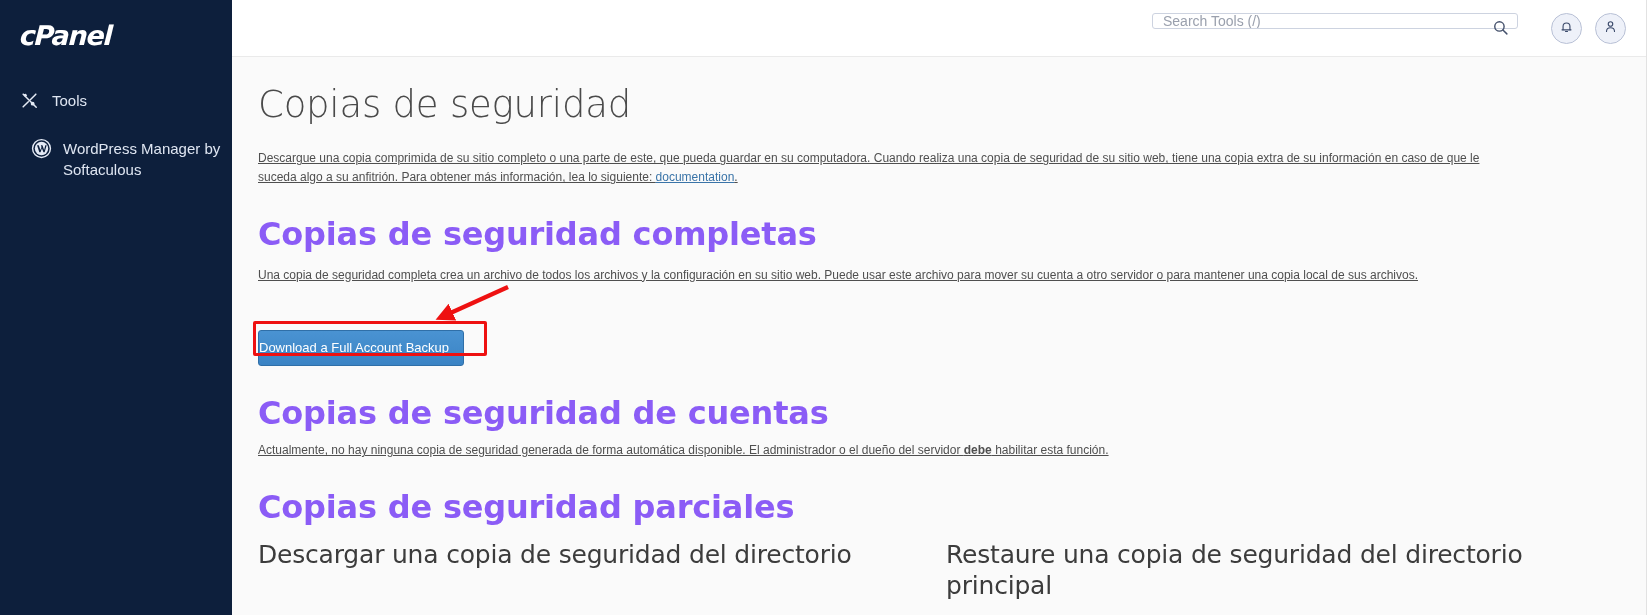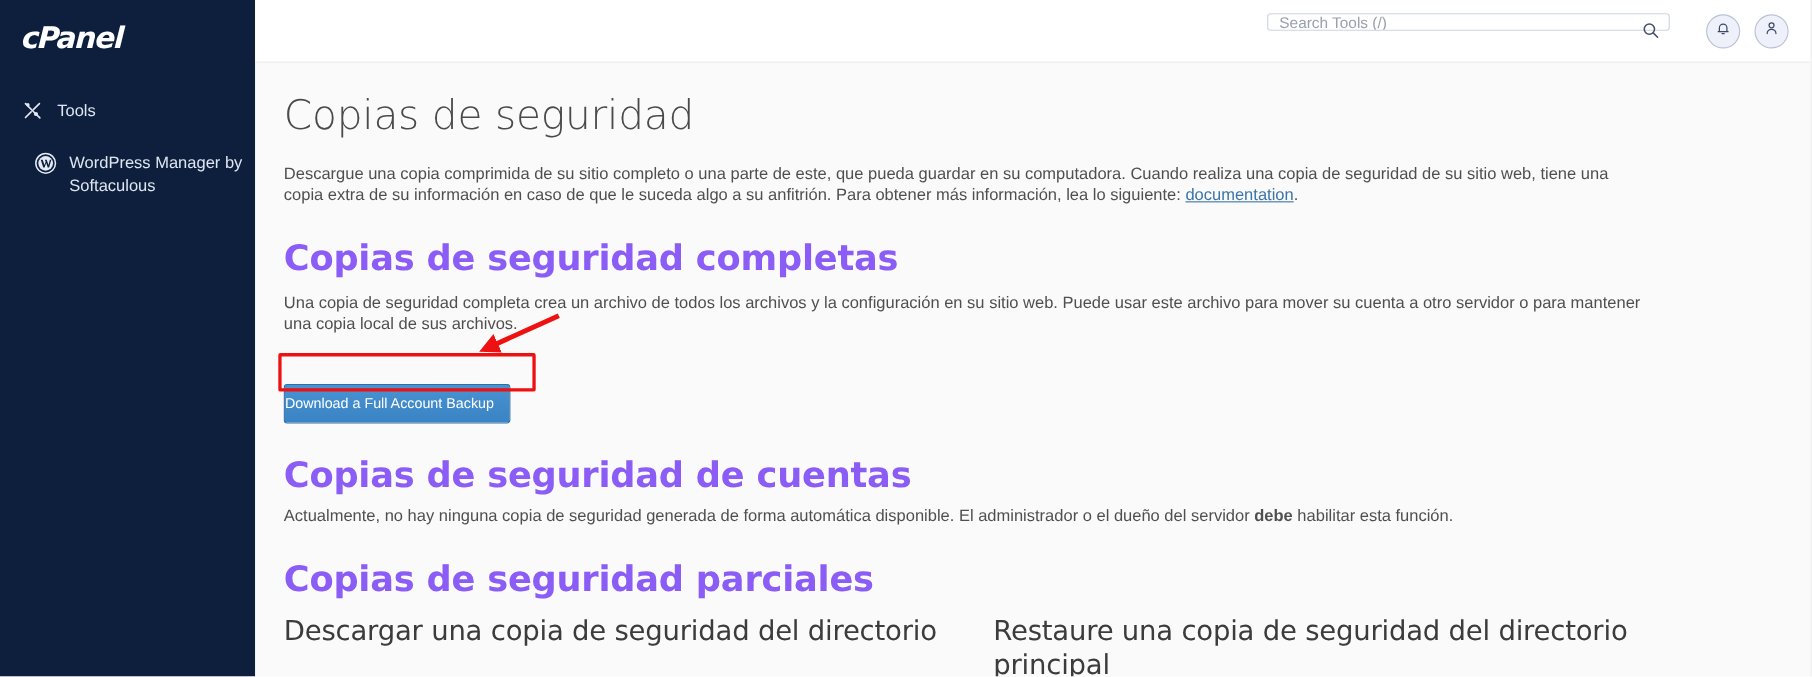--- a/index.html
+++ b/index.html
@@ -135,25 +135,26 @@
   .page-title {
     font-family: "DejaVu Sans", sans-serif;
     font-weight: 300;
     font-size: 37px;
     color: #4a4a4a;
     margin: 0 0 22px 0;
     letter-spacing: -0.2px;
     line-height: 1.2;
   }
   .para {
-    font-size: 15px;
+    font-size: 12px;
     line-height: 19px;
     color: #4f4f4f;
     margin: 0 0 4px 0;
     max-width: 1235px;
+    text-decoration: underline;
   }
   .link {
     color: #3a74a8;
     text-decoration: underline;
     cursor: pointer;
   }
   h2.section-title {
     font-family: "DejaVu Sans", sans-serif;
     font-weight: 700;
     font-size: 32px;
@@ -175,20 +176,21 @@
     padding: 10px 14px 11px 0;
     cursor: pointer;
     font-family: "Liberation Sans", sans-serif;
     margin-top: 27px;
   }
   .btn-row { margin-top: 18px; position: relative; }
 
   .cols {
     display: flex;
     margin-top: 7px;
+    justify-content: space-between;
   }
   .col {
     width: 640px;
     flex: 0 0 640px;
   }
   .col.right { margin-left: 5px; }
   h3.col-title {
     font-family: "DejaVu Sans", sans-serif;
     font-weight: 400;
     font-size: 25px;

